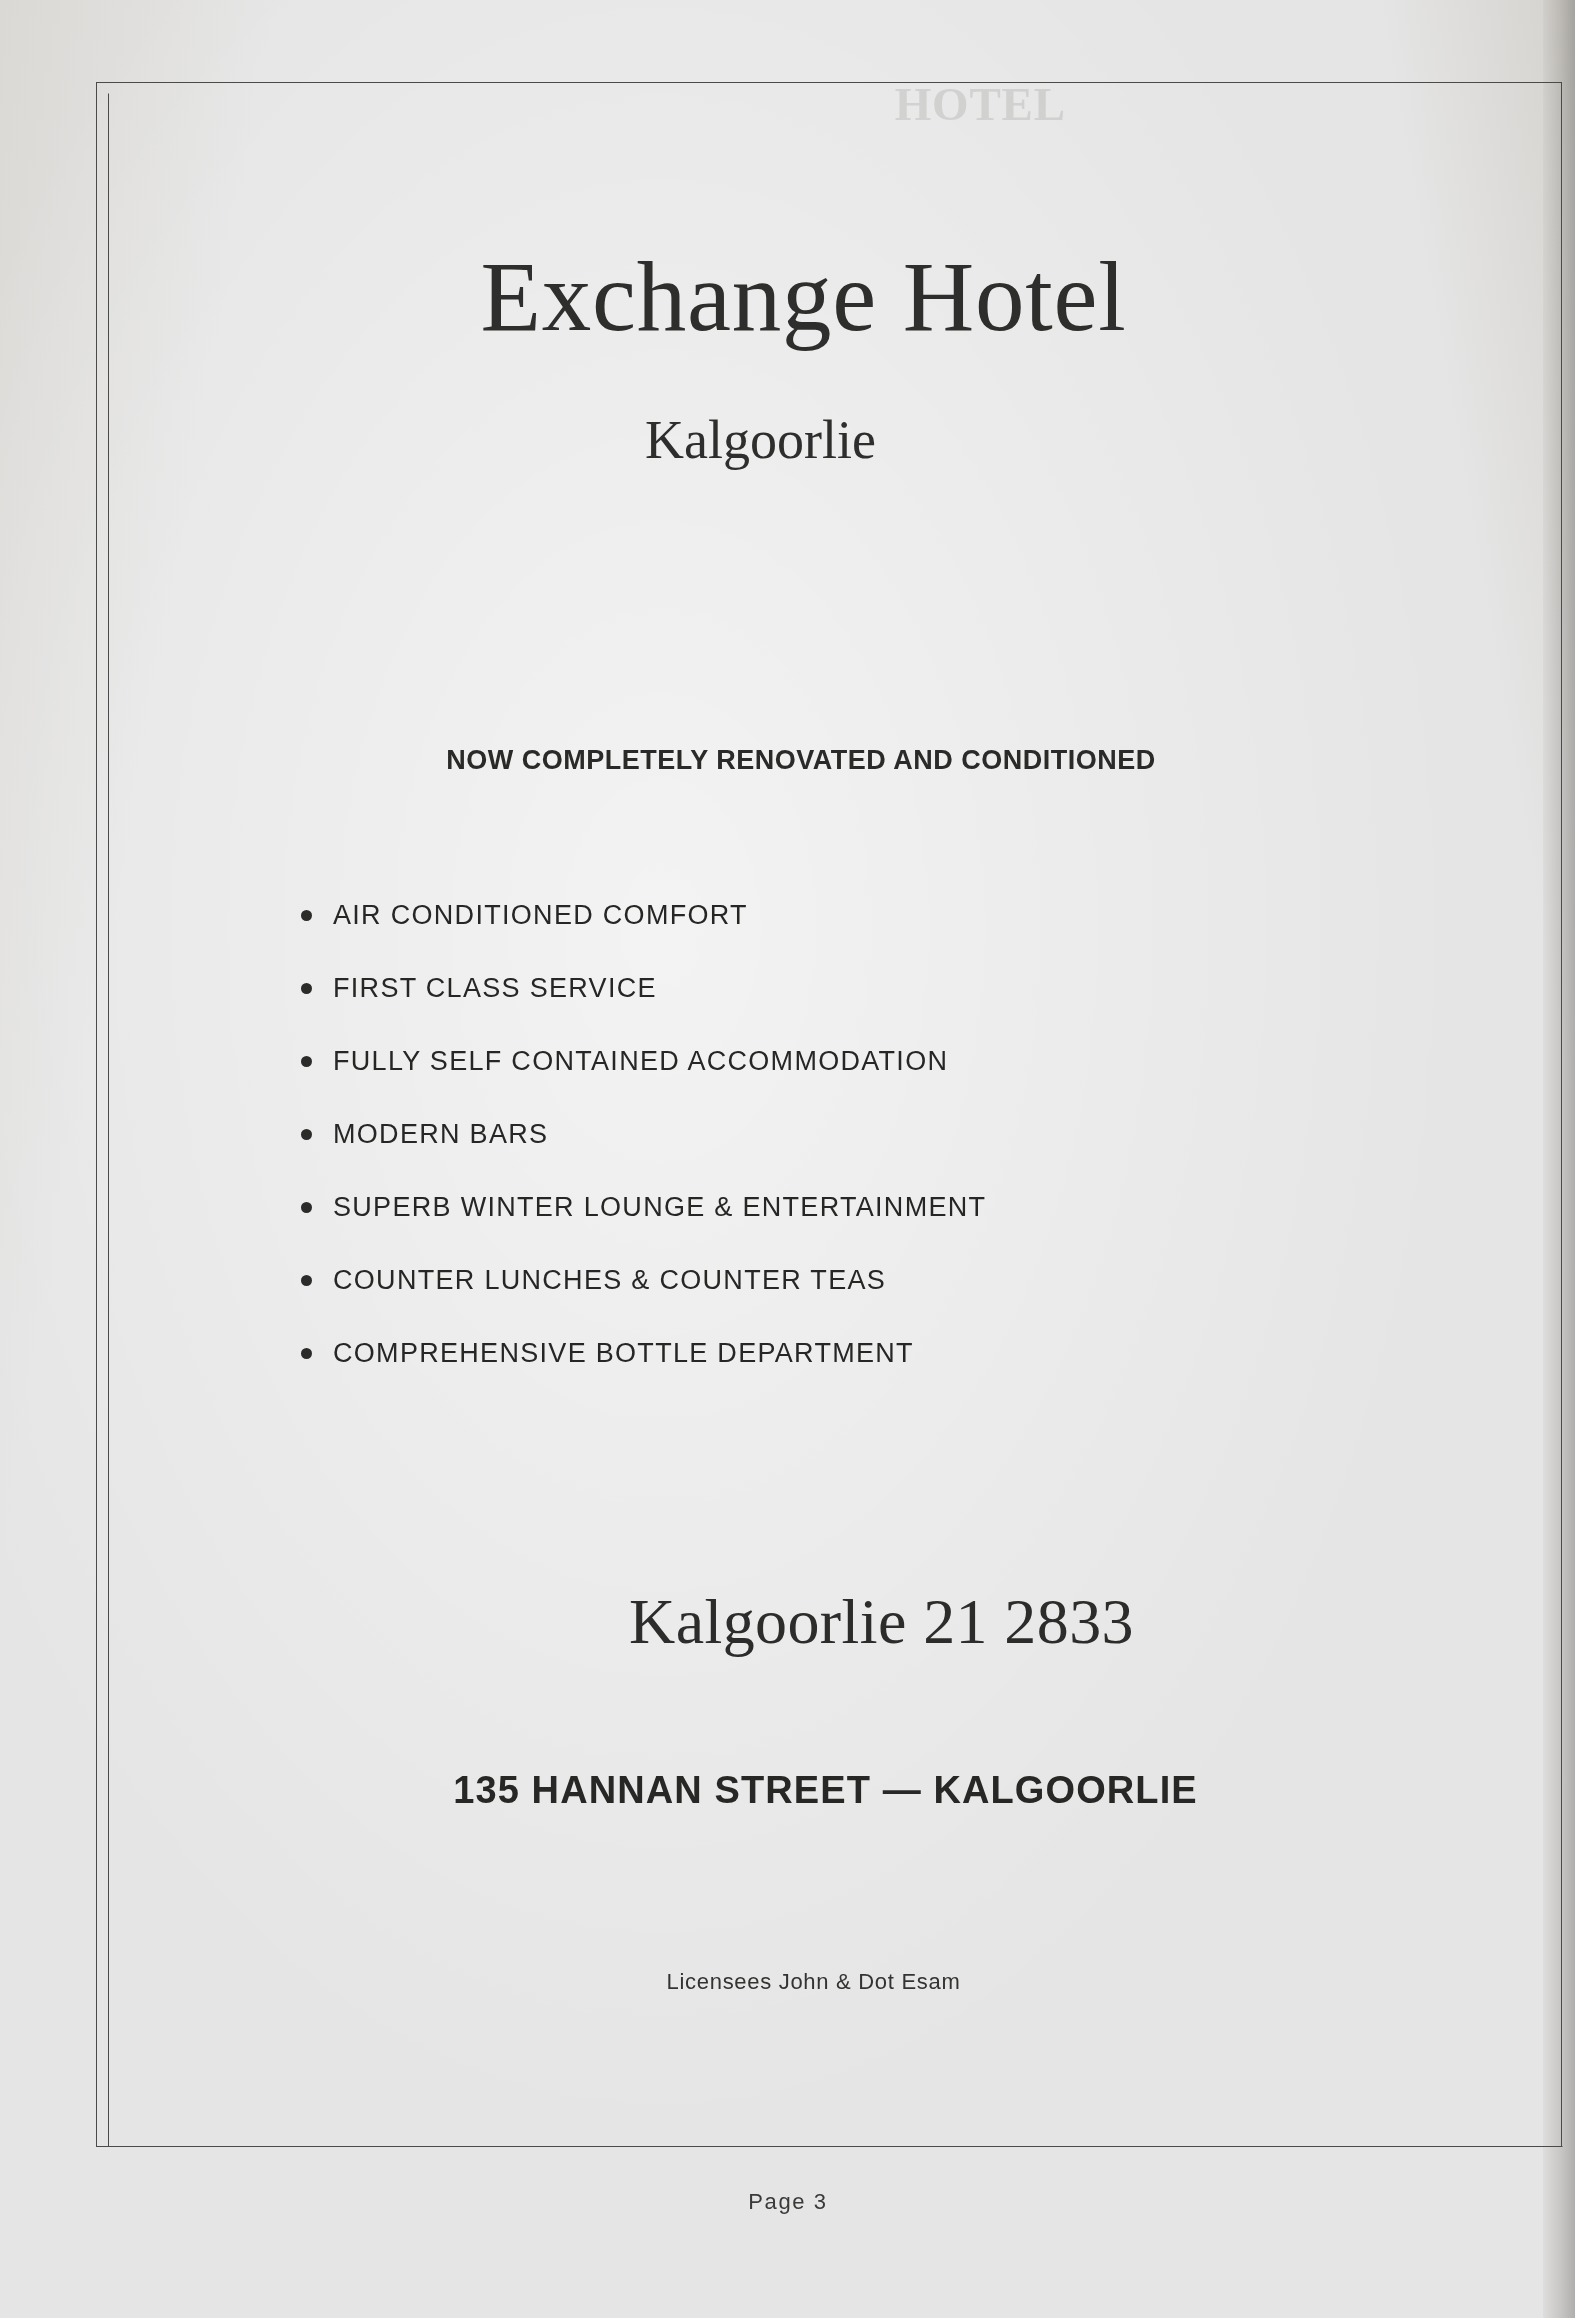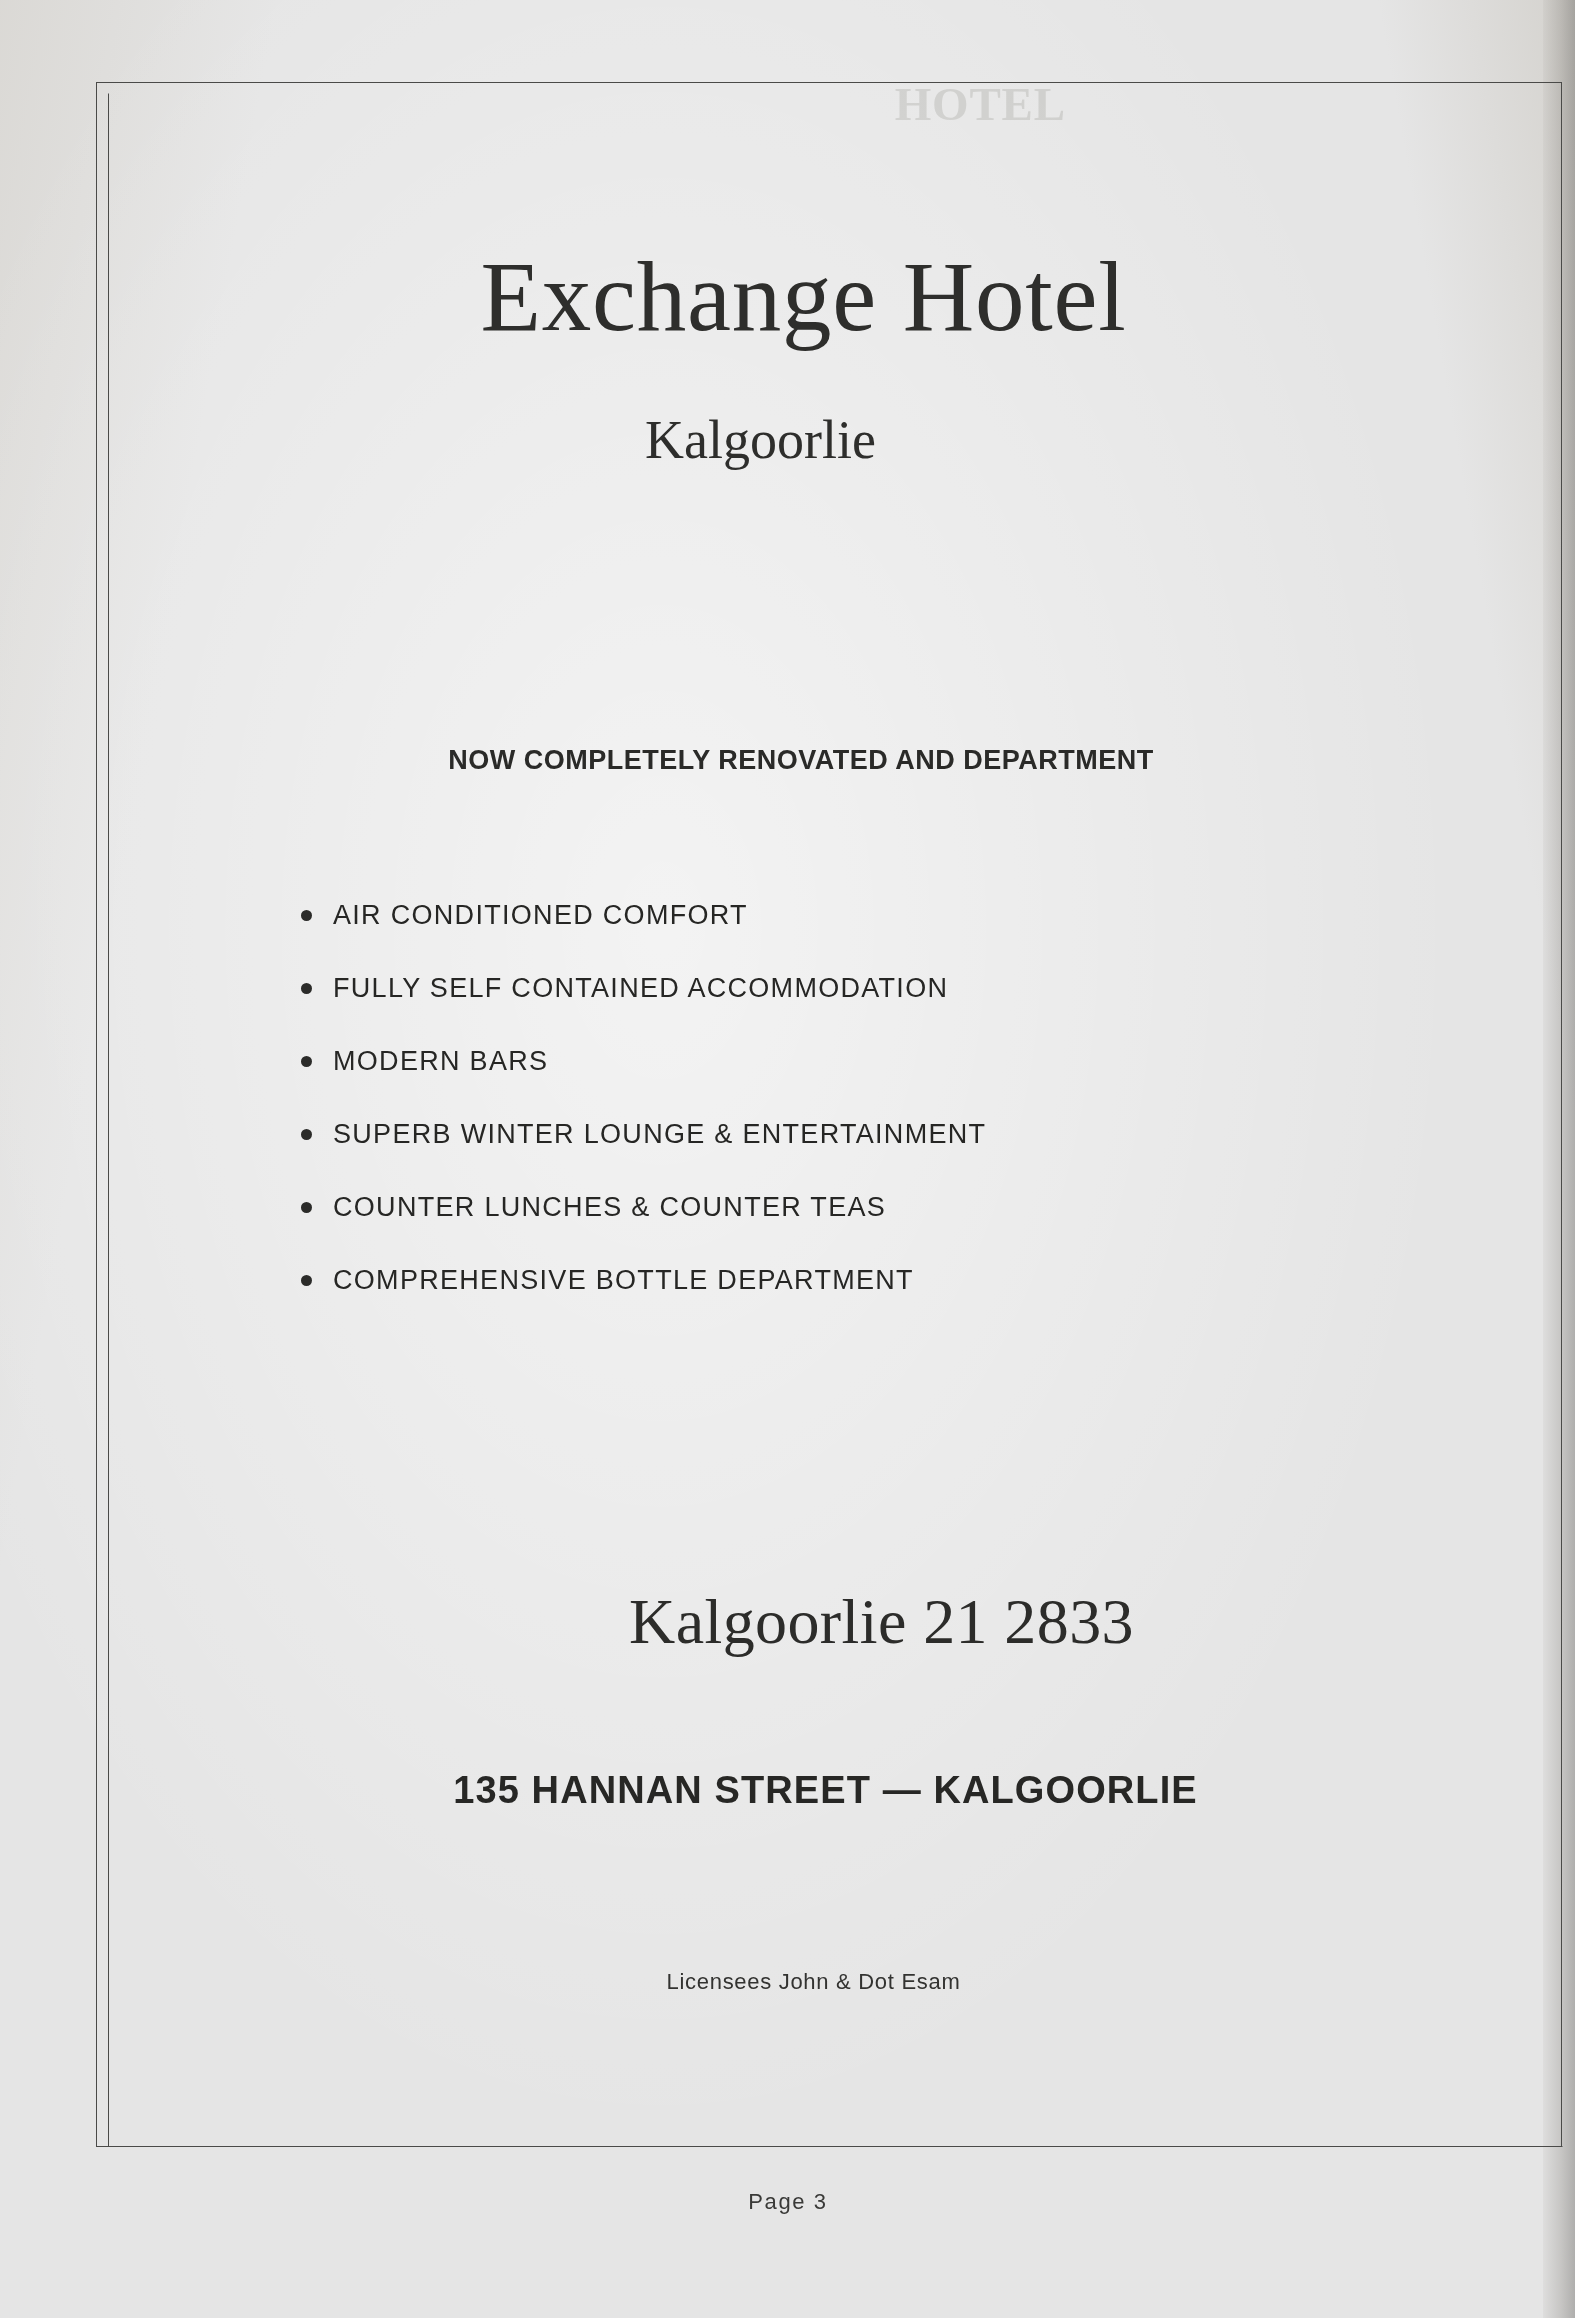--- a/index.html
+++ b/index.html
@@ -223,29 +223,33 @@
 
   <div class="frame-outer"></div>
   <div class="frame-inner"></div>
 
   <div class="content">
 
     <div class="hotel-name">Exchange Hotel</div>
 
     <div class="town">Kalgoorlie</div>
 
-    <div class="tagline">NOW COMPLETELY RENOVATED AND DEPARTMENT</div>
+    <div class="tagline">NOW COMPLETELY RENOVATED AND CONDITIONED</div>
 
     <ul class="features">
       <li>
         <span class="bullet"></span>
         <span>AIR CONDITIONED COMFORT</span>
       </li>
       <li>
         <span class="bullet"></span>
+        <span>FIRST CLASS SERVICE</span>
+      </li>
+      <li>
+        <span class="bullet"></span>
         <span>FULLY SELF CONTAINED ACCOMMODATION</span>
       </li>
       <li>
         <span class="bullet"></span>
         <span>MODERN BARS</span>
       </li>
       <li>
         <span class="bullet"></span>
         <span>SUPERB WINTER LOUNGE &amp; ENTERTAINMENT</span>
       </li>

